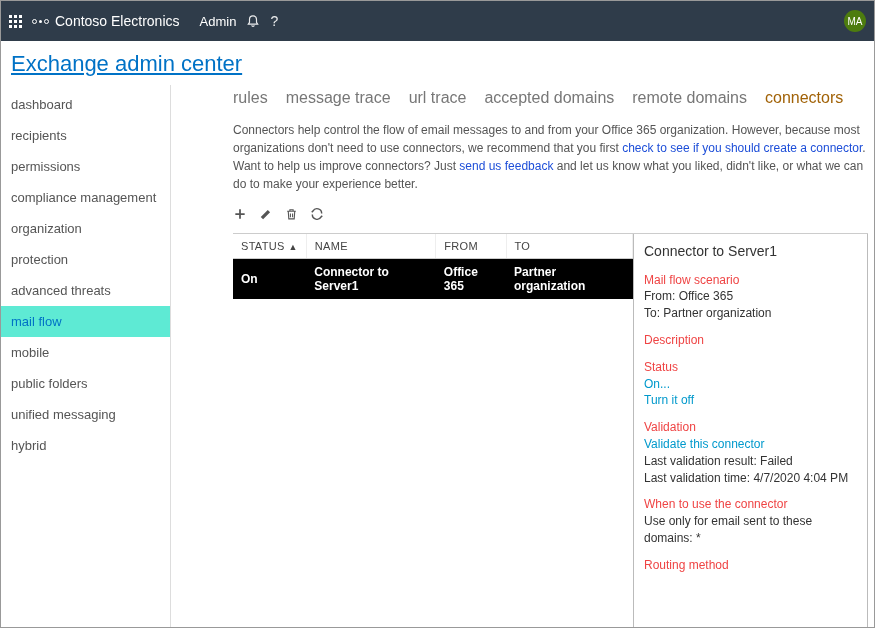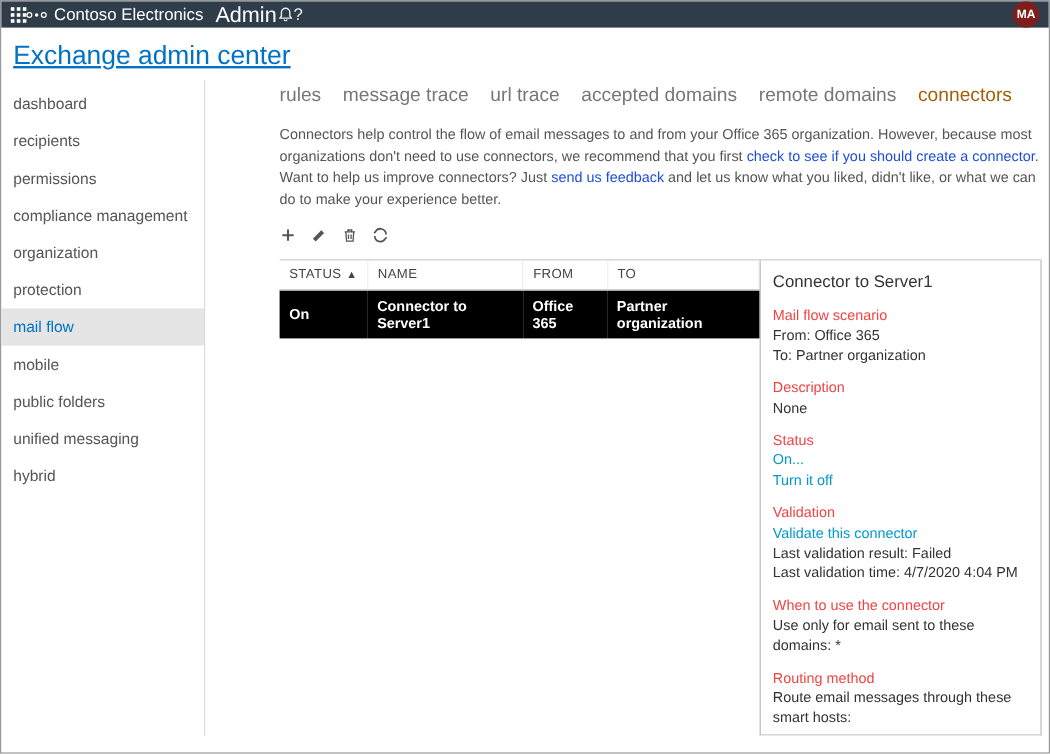--- a/index.html
+++ b/index.html
@@ -9,52 +9,53 @@
     font-size: 13px;
     color: #333;
     background: #fff;
     width: 875px;
     height: 628px;
     overflow: hidden;
     border: 1px solid #999;
   }
   
   .topbar {
-    height: 22px;
+    height: 40px;
     background: #2f3c4a;
     color: #fff;
     display: flex;
     align-items: center;
     padding: 0 8px;
+    gap: 10px;
   }
   .topbar .waffle {
     display: grid;
     grid-template-columns: repeat(3, 3px);
     grid-template-rows: repeat(3, 3px);
     gap: 2px;
   }
   .topbar .waffle span { background:#fff; width:3px; height:3px; }
   .topbar .logo {
     display: flex; align-items: center; gap: 6px;
     font-size: 14px;
   }
   .topbar .logo-dots {
     display: flex; align-items: center; gap: 2px;
   }
   .topbar .logo-dots .d {
     width: 5px; height: 5px; border:1px solid #fff; border-radius:50%;
   }
   .topbar .logo-dots .mid { width:3px; height:3px; background:#fff; border:none; border-radius:50%; }
-  .topbar .admin { font-size: 18px; margin-left: 10px; }
+  .topbar .admin { font-size: 13px; margin-left: 10px; }
   .topbar .icon { font-size: 14px; opacity: .9; cursor:pointer; }
   .topbar .spacer { flex: 1; }
   .topbar .avatar {
     width: 22px; height: 22px; border-radius: 50%;
-    background: #7f1d1d; display:flex; align-items:center; justify-content:center;
-    font-size: 10px; font-weight:700; color:#fff;
+    background: #4d7c0f; display:flex; align-items:center; justify-content:center;
+    font-size: 10px; font-weight:400; color:#fff;
   }
   
   .title {
     color: #0072c6;
     font-size: 22px;
     font-weight: 400;
     padding: 10px 10px 8px 10px;
     text-decoration: underline;
   }
   .layout { display:flex;gap:44px; }
@@ -64,21 +65,21 @@
     padding-top: 4px;
   }
   .sidebar .item {
     padding: 8px 10px;
     font-size: 13px;
     color: #555;
     cursor: pointer;
   }
   .sidebar .item.active {
     color: #0072c6;
-    background: #e5e5e5;
+    background: #5eead4;
   }
   .content {
     flex: 1;
     padding: 4px 6px 0 18px;
     overflow: hidden;
   }
   .tabs {
     display:flex; gap: 18px;
     font-size: 16px;
     color: #777;
@@ -166,20 +167,21 @@
 <div class="title">Exchange admin center</div>
 
 <div class="layout">
   <div class="sidebar">
     <div class="item">dashboard</div>
     <div class="item">recipients</div>
     <div class="item">permissions</div>
     <div class="item">compliance management</div>
     <div class="item">organization</div>
     <div class="item">protection</div>
+    <div class="item">advanced threats</div>
     <div class="item active">mail flow</div>
     <div class="item">mobile</div>
     <div class="item">public folders</div>
     <div class="item">unified messaging</div>
     <div class="item">hybrid</div>
   </div>
 
   <div class="content">
     <div class="tabs">
       <span class="tab">rules</span>
@@ -243,38 +245,36 @@
 
       <div class="details">
         <h3>Connector to Server1</h3>
         <div class="sec">
           <div class="lbl">Mail flow scenario</div>
           <div>From: Office 365</div>
           <div>To: Partner organization</div>
         </div>
         <div class="sec">
           <div class="lbl">Description</div>
-          <div>None</div>
         </div>
         <div class="sec">
           <div class="lbl">Status</div>
           <a>On...</a><br>
           <a>Turn it off</a>
         </div>
         <div class="sec">
           <div class="lbl">Validation</div>
           <a>Validate this connector</a>
           <div>Last validation result: Failed</div>
           <div>Last validation time: 4/7/2020 4:04 PM</div>
         </div>
         <div class="sec">
           <div class="lbl">When to use the connector</div>
           <div>Use only for email sent to these domains: *</div>
         </div>
         <div class="sec">
           <div class="lbl">Routing method</div>
-          <div>Route email messages through these smart hosts:</div>
         </div>
 
       </div>
     </div>
   </div>
 </div>
 
 </body></html>

